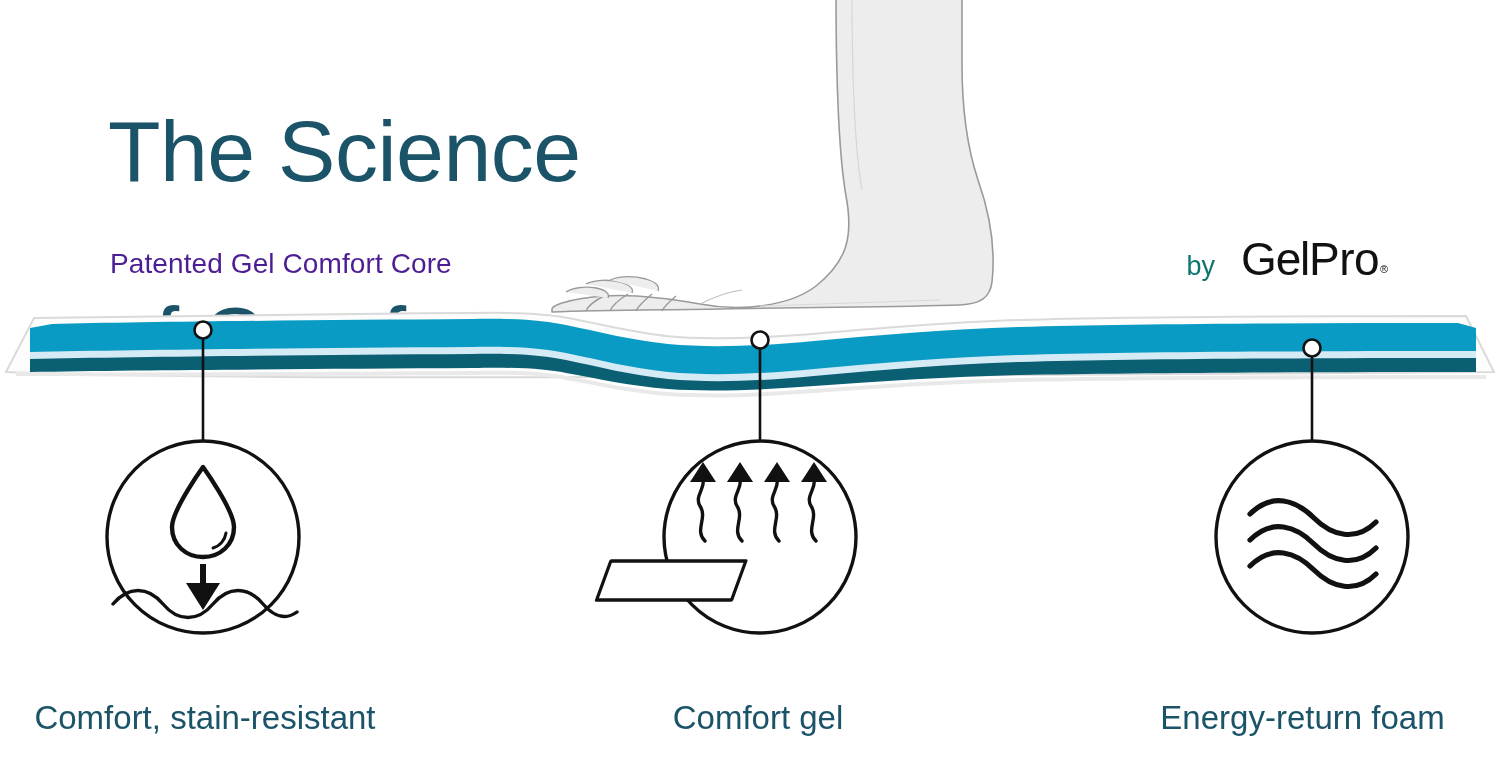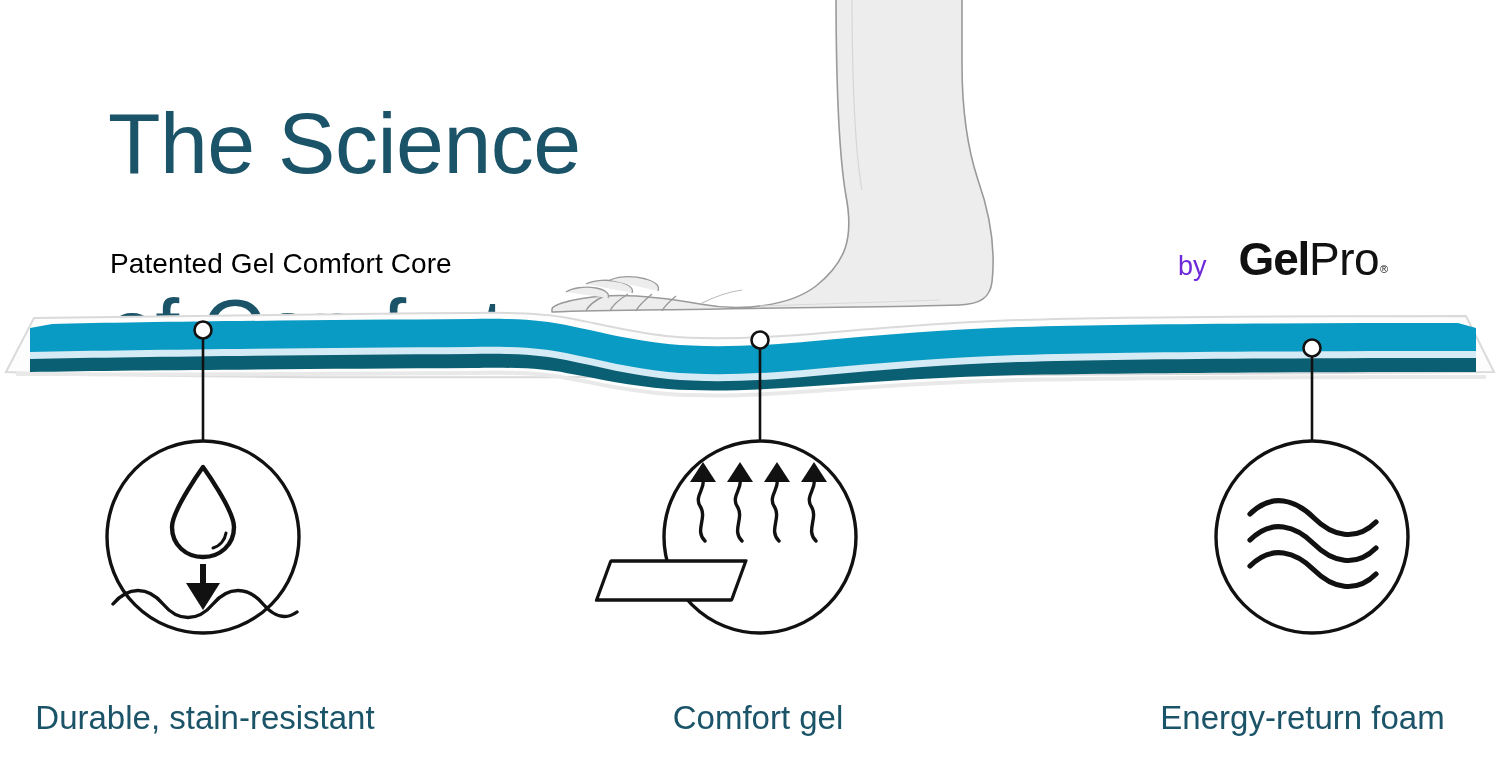--- a/index.html
+++ b/index.html
@@ -14,21 +14,21 @@
     height: 778px;
     background: #ffffff;
     overflow: hidden;
     font-family: "Liberation Sans", sans-serif;
   }
 
   
   #headline {
     position: absolute;
     left: 108px;
-    top: 4px;
+    top: 12px;
     width: 620px;
     color: #1B5468;
     font-family: "Liberation Sans", sans-serif;
     font-weight: 300;
     font-size: 86px;
     line-height: 1.08;
     letter-spacing: -0.5px;
     white-space: pre-line;
   }
   #headline .ln {
@@ -42,28 +42,27 @@
     top: 232px;
     display: flex;
     align-items: baseline;
     color: #111111;
     white-space: nowrap;
   }
   #brand .by {
     font-size: 27px;
     font-weight: 400;
     letter-spacing: 0px;
-    margin-right: 0;
-    color: #6d28d9;
+    margin-right: 26px;
+    color: #0f766e;
   }
   #brand .gel {
     font-size: 46px;
-    font-weight: 700;
+    font-weight: 400;
     letter-spacing: -1.2px;
-    margin-left: 32px;
   }
   #brand .pro {
     font-size: 46px;
     font-weight: 400;
     letter-spacing: -0.6px;
   }
   #brand .elite {
     font-size: 46px;
     font-weight: 300;
     letter-spacing: -0.2px;
@@ -78,21 +77,21 @@
     top: -2px;
   }
 
   
   #core-label {
     position: absolute;
     left: 110px;
     top: 248px;
     font-size: 28px;
     font-weight: 300;
-    color: #000000;
+    color: #4c1d95;
     letter-spacing: 0.1px;
     white-space: nowrap;
   }
 
   
   #artwork {
     position: absolute;
     left: 0;
     top: 0;
     width: 1500px;
@@ -301,21 +300,21 @@
 
     <g>
       <circle cx="1312" cy="537" r="96" fill="#ffffff" stroke="#111111" stroke-width="3.4"></circle>
       <path d="M1250 514 C 1272 492, 1296 500, 1314 518 C 1332 536, 1356 542, 1376 522" fill="none" stroke="#111111" stroke-width="5.2" stroke-linecap="round"></path>
       <path d="M1250 540 C 1272 518, 1296 526, 1314 544 C 1332 562, 1356 568, 1376 548" fill="none" stroke="#111111" stroke-width="5.2" stroke-linecap="round"></path>
       <path d="M1250 566 C 1272 544, 1296 552, 1314 570 C 1332 588, 1356 594, 1376 574" fill="none" stroke="#111111" stroke-width="5.2" stroke-linecap="round"></path>
     </g>
   </svg>
 
   <div class="caption" id="caption-0">
-    <span class="ln">Durable, stain-resistant</span>
+    <span class="ln">Comfort, stain-resistant</span>
     
     
   </div>
 
   <div class="caption" id="caption-1">
     <span class="ln">Comfort gel</span>
     
     
   </div>
 

